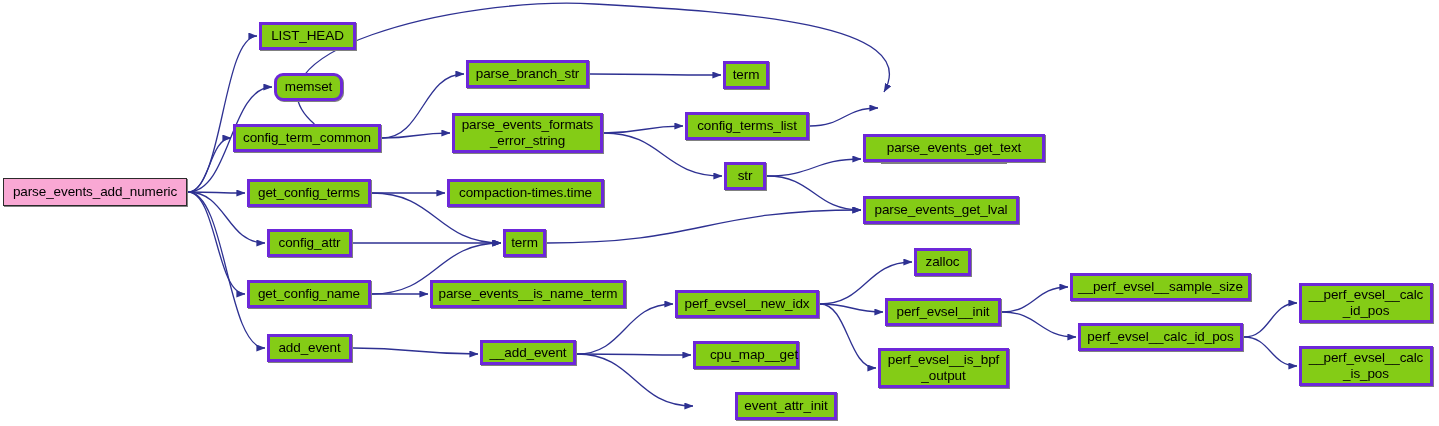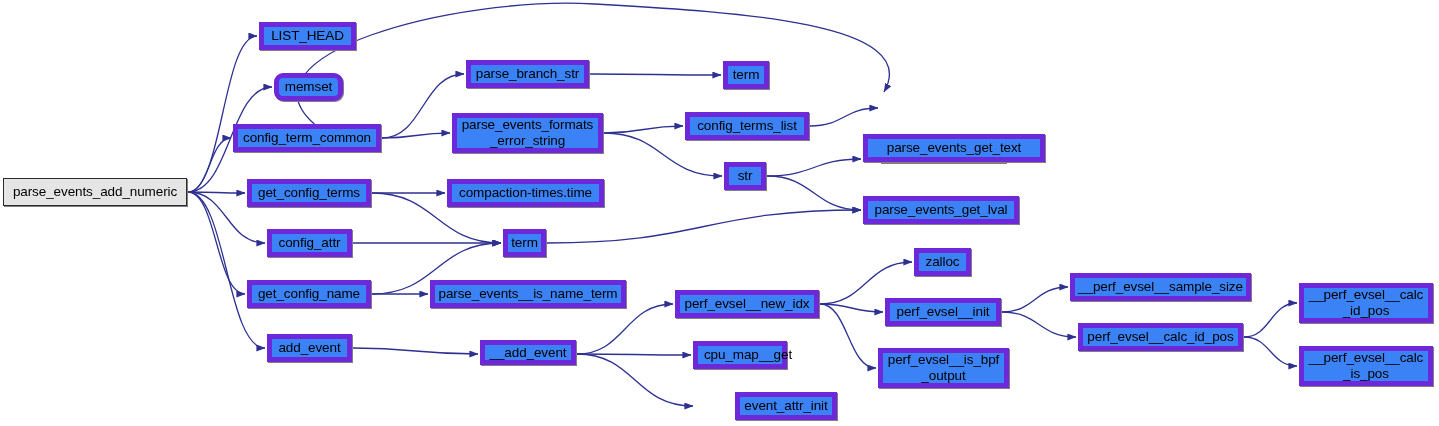--- a/index.html
+++ b/index.html
@@ -21,35 +21,35 @@
     position: absolute;
     left: 0;
     top: 0;
     width: 1439px;
     height: 426px;
     pointer-events: none;
   }
   .node {
     position: absolute;
     box-sizing: border-box;
-    border: 5px solid #6d28d9;
-    background: #3b82f6;
+    border: 3px solid #6d28d9;
+    background: #84cc16;
     color: #000000;
     font-size: 13.5px;
     line-height: 1.12;
     display: flex;
     align-items: center;
     justify-content: center;
     text-align: center;
     white-space: pre-line;
     box-shadow: 1px 1px 0 0 #808080;
     letter-spacing: -0.1px;
   }
   .node.root {
-    background: #e5e5e5;
+    background: #f9a8d4;
     border: 1px solid #2b2b2b;
   }
   .node.two-line {
     line-height: 1.15;
   }
 </style>
 </head>
 <body>
 
 <div id="callgraph">
@@ -111,21 +111,21 @@
       <div class="node" style="left: 503px; top: 229px; width: 43px; height: 28px;">term</div>
       <div class="node" style="left: 430px; top: 280px; width: 196px; height: 28px;">parse_events__is_name_term</div>
       <div class="node" style="left: 480px; top: 340px; width: 96px; height: 25px;">__add_event</div>
       <div class="node" style="left: 723px; top: 61px; width: 46px; height: 28px;">term</div>
       <div class="node" style="left: 685px; top: 112px; width: 124px; height: 28px;">config_terms_list</div>
       <div class="node" style="left: 724px; top: 162px; width: 42px; height: 28px;">str</div>
       <div class="node" style="left: 880px; top: 94px; width: 126px; height: 28px; margin-top: 41px;">config_term_avail</div>
       <div class="node" style="left: 863px; top: 134px; width: 182px; height: 28px;">parse_events_get_text</div>
       <div class="node" style="left: 863px; top: 196px; width: 156px; height: 28px;">parse_events_get_lval</div>
       <div class="node" style="left: 675px; top: 290px; width: 144px; height: 28px;">perf_evsel__new_idx</div>
-      <div class="node" style="left: 693px; top: 341px; width: 94px; height: 28px; padding-left: 16px;">cpu_map__get</div>
+      <div class="node" style="left: 693px; top: 341px; width: 106px; height: 28px; padding-left: 16px;">cpu_map__get</div>
       <div class="node" style="left: 695px; top: 392px; width: 102px; height: 28px; margin-left: 40px;">event_attr_init</div>
       <div class="node" style="left: 914px; top: 248px; width: 57px; height: 28px;">zalloc</div>
       <div class="node" style="left: 885px; top: 298px; width: 116px; height: 28px;">perf_evsel__init</div>
       <div class="node two-line" style="left: 878px; top: 348px; width: 131px; height: 40px;">perf_evsel__is_bpf
 _output</div>
       <div class="node" style="left: 1070px; top: 273px; width: 181px; height: 28px;">__perf_evsel__sample_size</div>
       <div class="node" style="left: 1078px; top: 323px; width: 165px; height: 28px;">perf_evsel__calc_id_pos</div>
       <div class="node two-line" style="left: 1299px; top: 283px; width: 134px; height: 40px;">__perf_evsel__calc
 _id_pos</div>
       <div class="node two-line" style="left: 1299px; top: 346px; width: 134px; height: 40px;">__perf_evsel__calc

